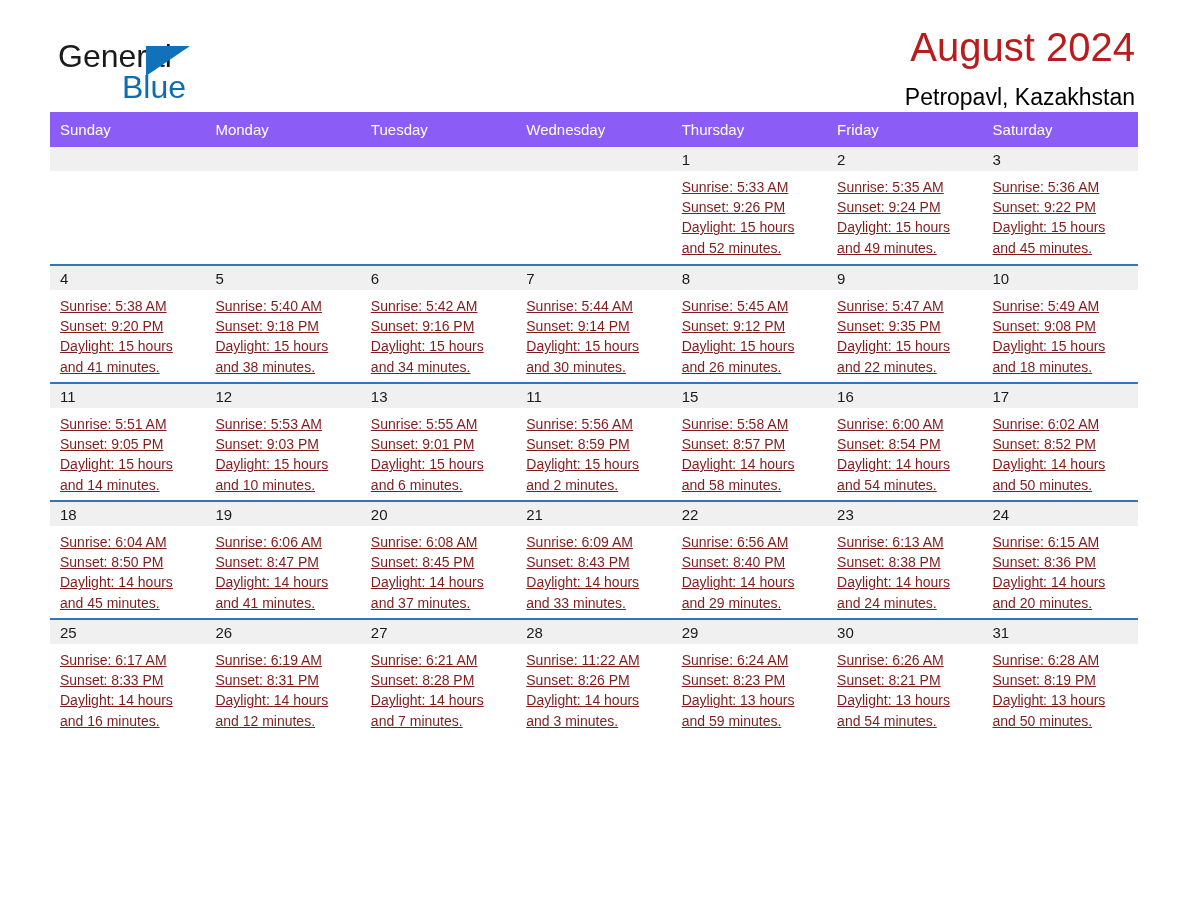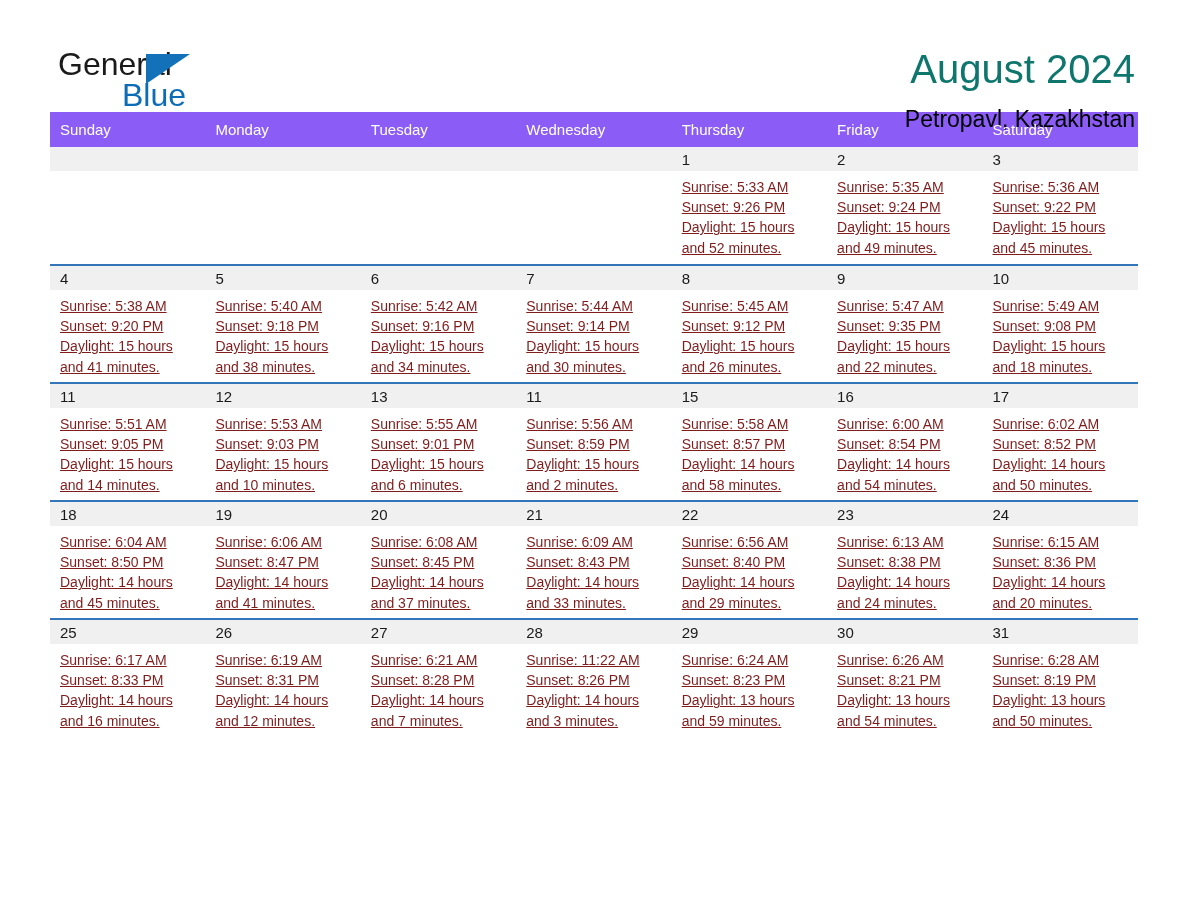--- a/index.html
+++ b/index.html
@@ -18,21 +18,21 @@
     position: relative;
     width: 1188px;
     height: 918px;
     box-sizing: border-box;
     padding: 0 50px;
   }
 
   
   .top {
     display: flex;
-    align-items: flex-start;
+    align-items: flex-end;
     justify-content: space-between;
     padding-top: 46px;
     height: 112px;
     box-sizing: border-box;
   }
   .logo {
     position: relative;
     width: 160px;
     height: 74px;
     padding-left: 8px;
@@ -63,21 +63,21 @@
     border-bottom: 30px solid transparent;
   }
   .titles {
     text-align: right;
     padding-right: 3px;
   }
   .month-title {
     font-size: 40px;
     line-height: 46px;
     font-weight: normal;
-    color: #0f766e;
+    color: #b91c1c;
     white-space: nowrap;
   }
   .location {
     font-size: 23px;
     line-height: 30px;
     margin-top: 12px;
     color: #000000;
     white-space: nowrap;
   }
 

